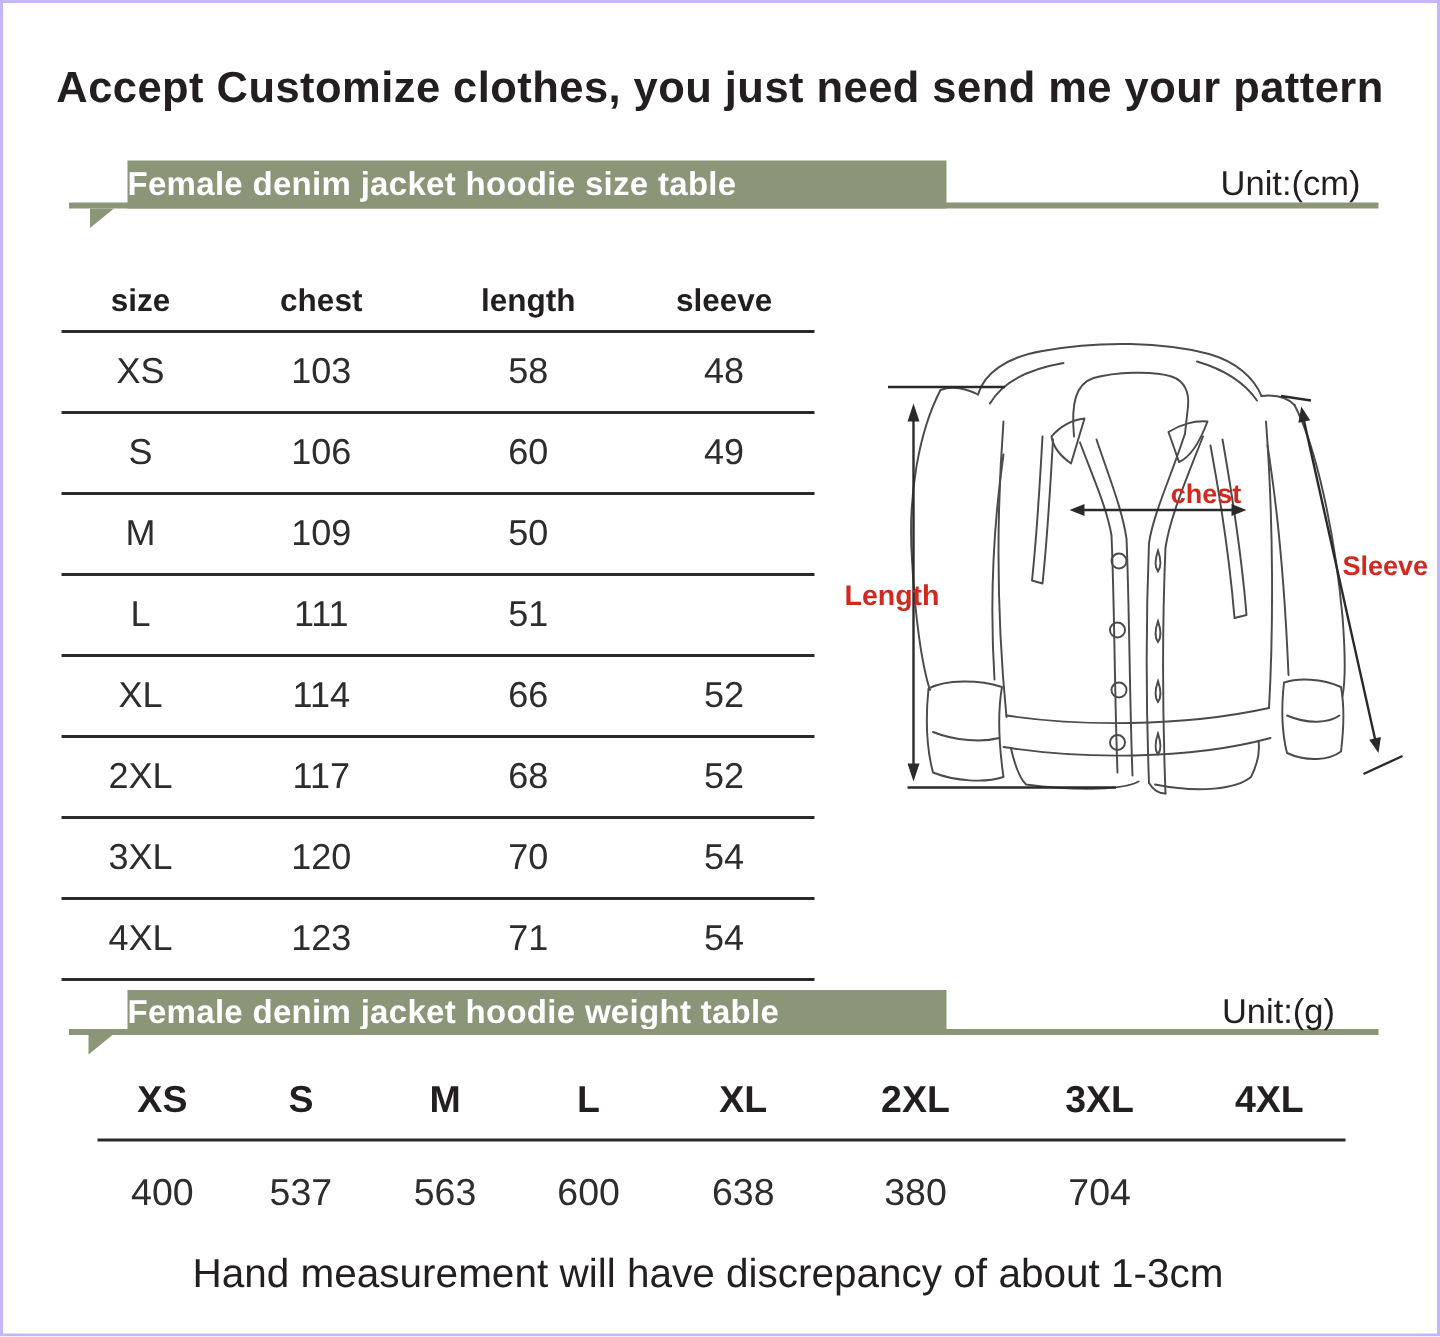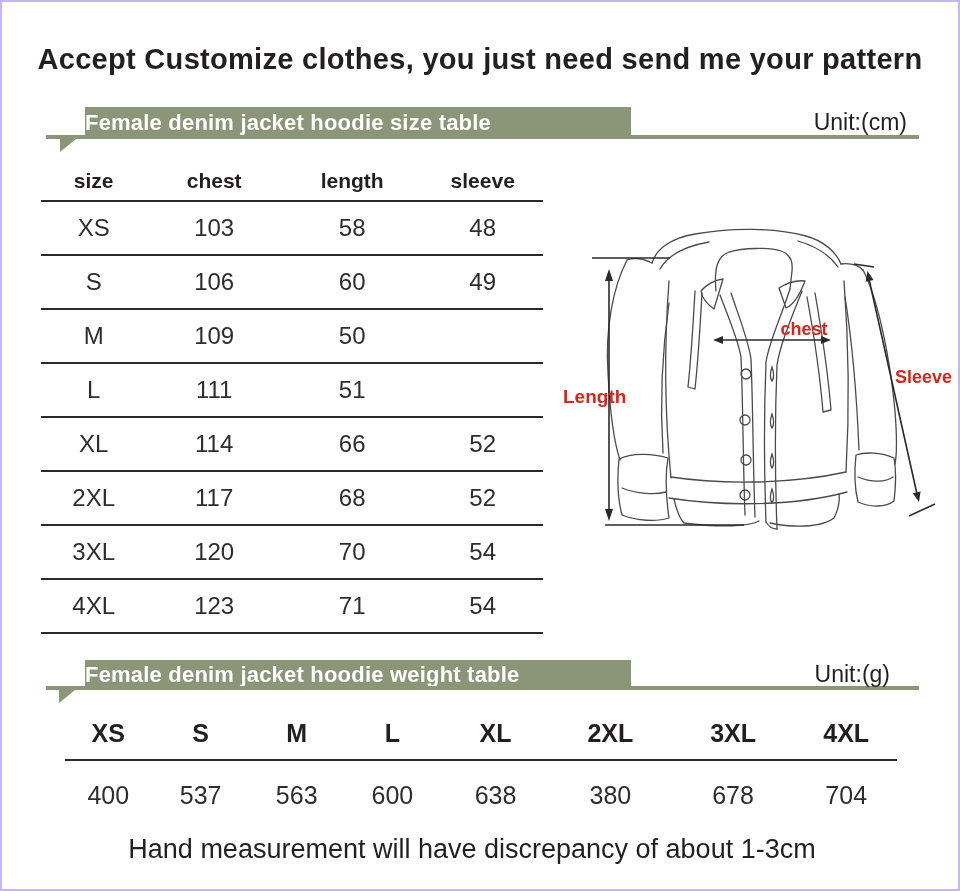--- a/index.html
+++ b/index.html
@@ -24,21 +24,21 @@
   #weight-underline{top:684px;}
   .banner-tail{position:absolute;width:0;height:0;border-top:13px solid #8b9679;border-right:16px solid transparent;}
   #size-tail{left:58px;top:137px;}
   #weight-tail{left:57px;top:688px;}
   .unit{position:absolute;font-weight:normal;font-size:23px;white-space:nowrap;}
   #unit-cm{right:51px;top:107px;}
   #unit-g{right:68px;top:659px;}
 
   .size-table{position:absolute;left:39px;top:160px;width:502px;}
   .st-grid{display:grid;grid-template-columns:21% 27% 28% 24%;align-items:center;text-align:center;}
-  .st-header{height:38px;font-weight:bold;font-size:21px;border-bottom:2px solid #2b2b2b;}
+  .st-header{height:38px;font-weight:bold;font-size:21px;border-bottom:2px solid #2b2b2b;margin-top:20px;}
   .st-row{height:52px;font-size:24px;color:#2d2d2d;border-bottom:2px solid #2b2b2b;}
 
   .figure{position:absolute;left:555px;top:205px;width:400px;height:360px;}
 
   .weight-table{position:absolute;left:63px;top:706px;width:832px;}
   .wt-grid{display:grid;grid-template-columns:10.4% 11.8% 11.3% 11.7% 13.1% 14.5% 15% 12.2%;align-items:center;text-align:center;}
   .wt-header{height:51px;font-weight:bold;font-size:25px;border-bottom:2px solid #2b2b2b;}
   .wt-values{height:68px;font-size:25px;color:#2d2d2d;}
 
   .footer-note{
@@ -207,20 +207,19 @@
       <div>3XL</div>
       <div>4XL</div>
     </div>
     <div class="wt-grid wt-values">
       <div>400</div>
       <div>537</div>
       <div>563</div>
       <div>600</div>
       <div>638</div>
       <div>380</div>
-      <div>678</div>
       <div>704</div>
     </div>
   </div>
 
   <div class="footer-note">Hand measurement will have discrepancy of about 1-3cm</div>
 
 </div>
 
 </body></html>

